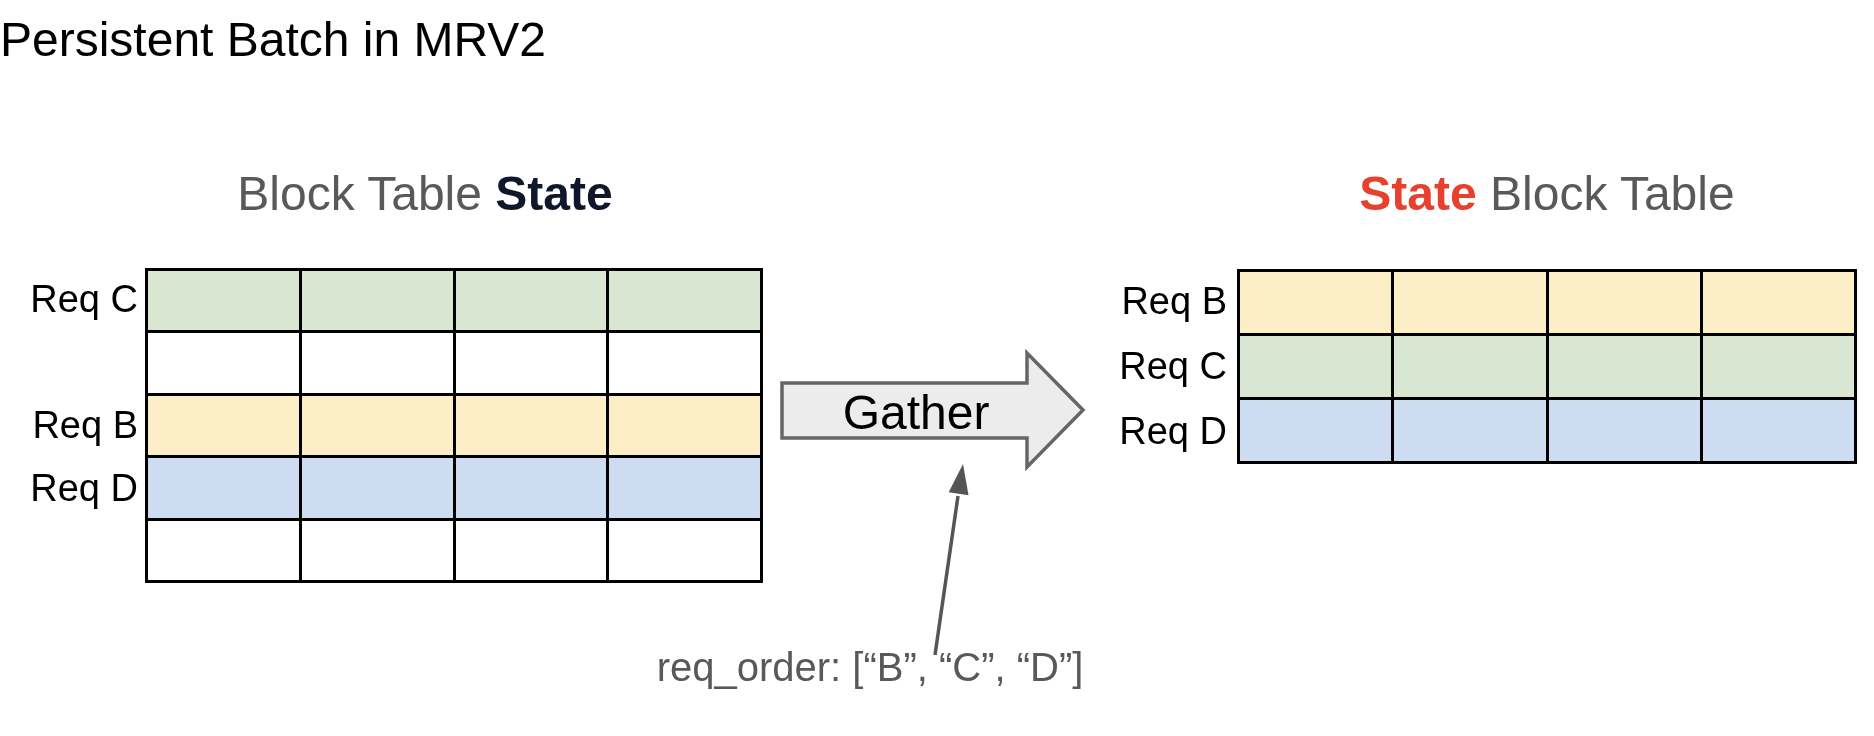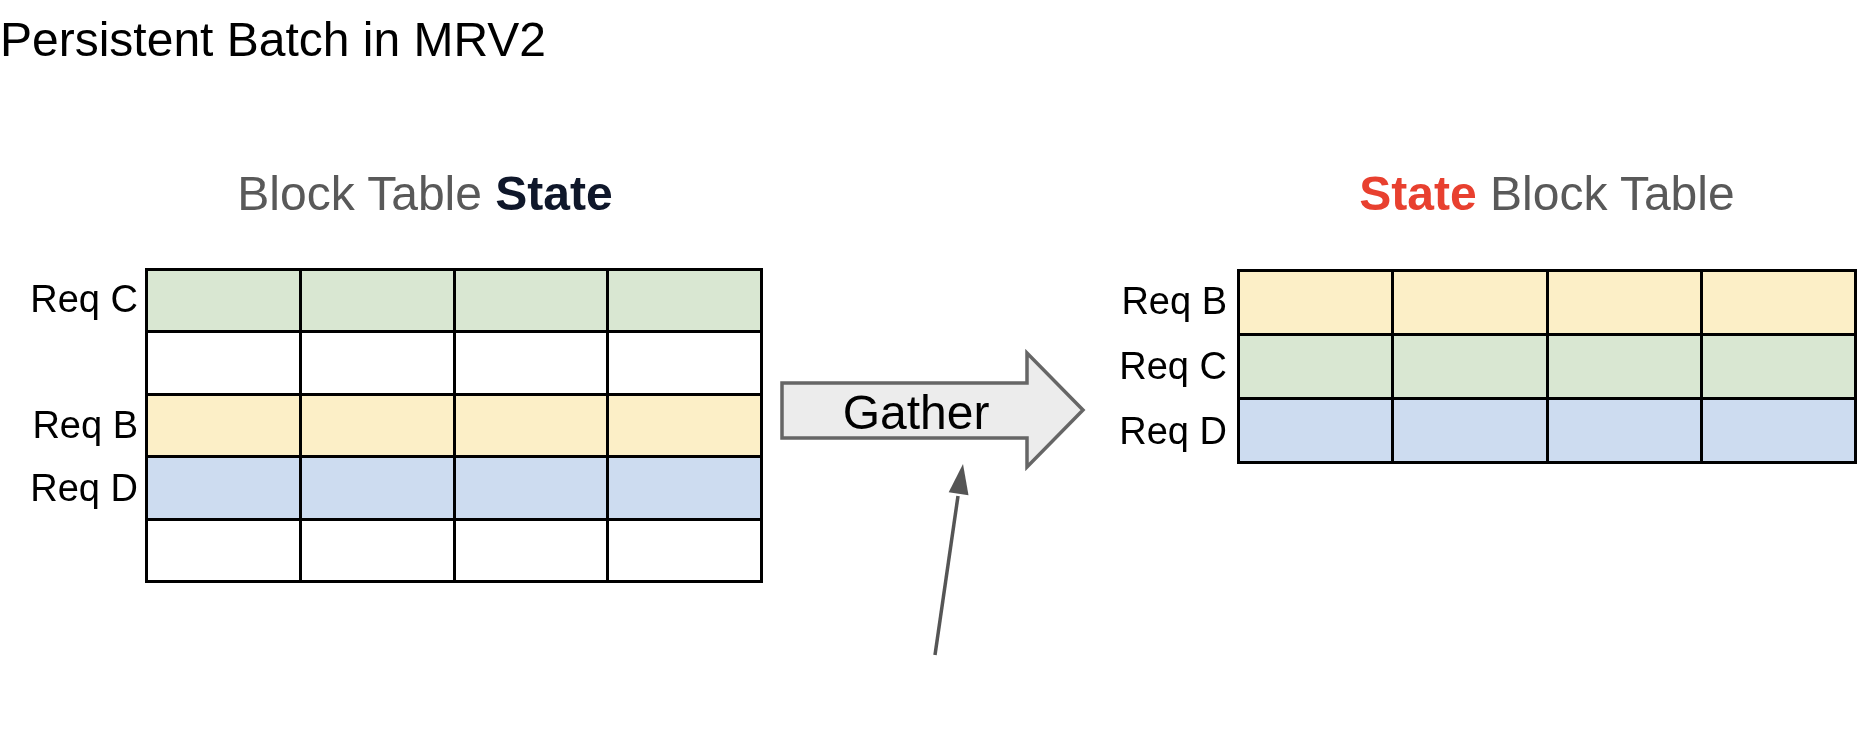--- a/index.html
+++ b/index.html
@@ -111,14 +111,15 @@
     <div class="cell" style="background: rgb(205, 220, 240);"></div>
     <div class="cell" style="background: rgb(205, 220, 240);"></div>
     <div class="cell" style="background: rgb(205, 220, 240);"></div>
   </div>
 
   <svg id="annotation-svg" viewBox="0 0 100 220">
     <line x1="35" y1="205" x2="58" y2="46" stroke-width="3.5" style="stroke: rgb(85, 85, 85);"></line>
     <polygon points="63,14 68.5,45.2 48.7,42.2" style="fill: rgb(85, 85, 85);"></polygon>
   </svg>
 
+  <div class="annotation-text" style="color: rgb(89, 89, 89);">req_order: [“B”, “C”, “D”]</div>
 
 </div>
 
 </body></html>

